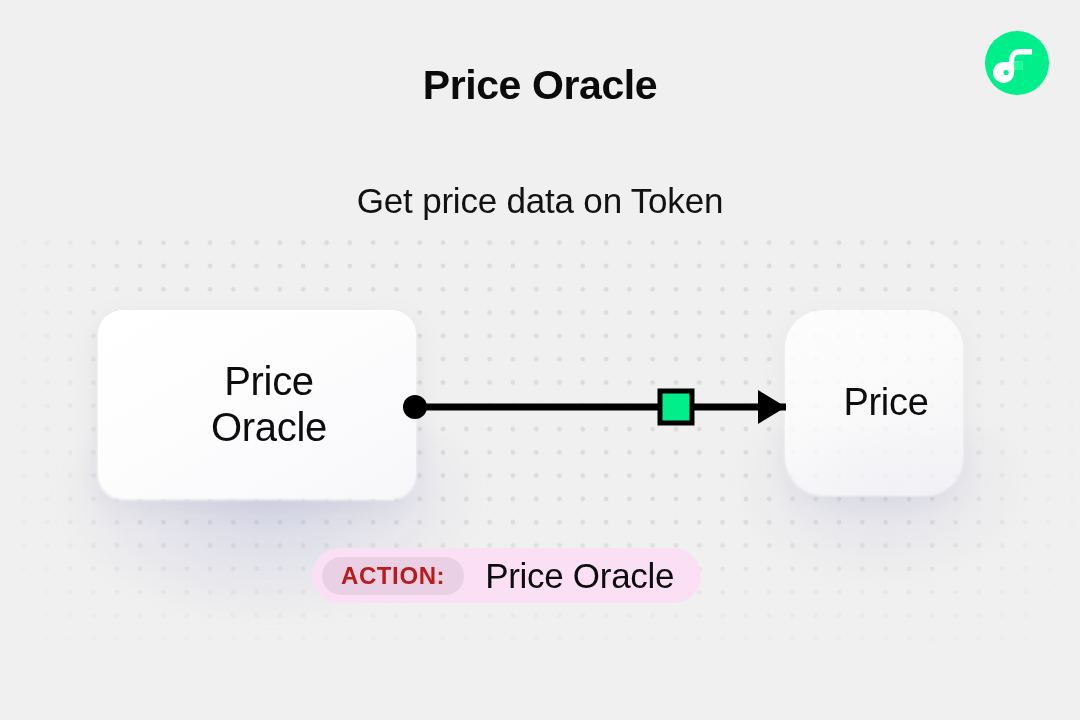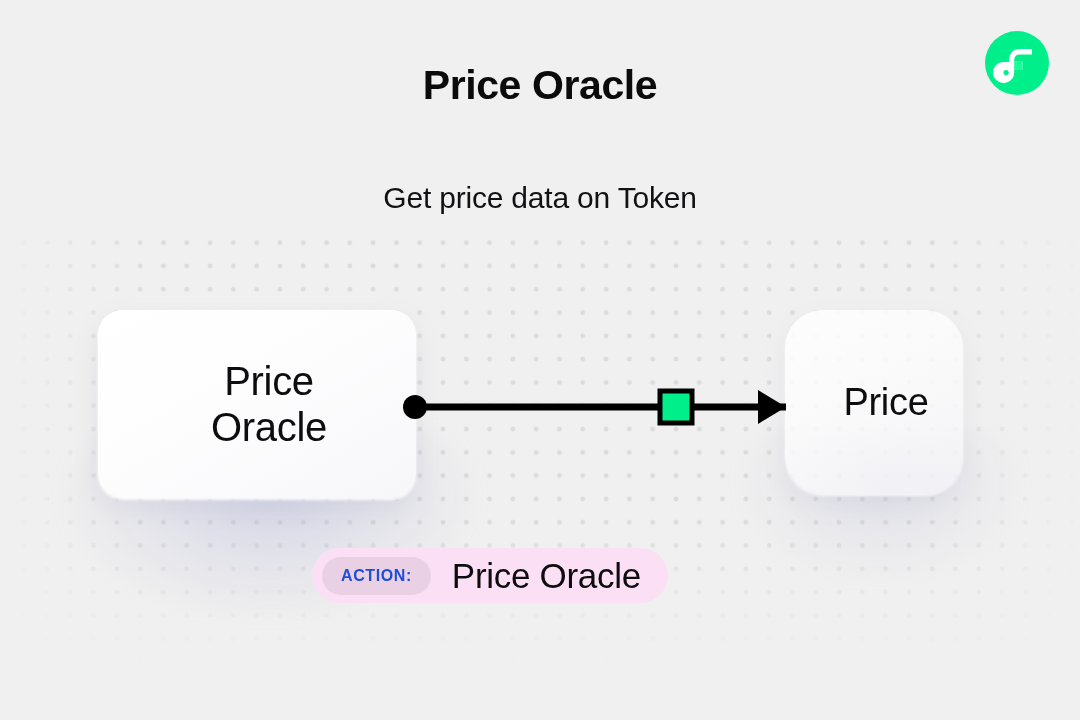--- a/index.html
+++ b/index.html
@@ -89,21 +89,21 @@
     letter-spacing: -0.4px;
     color: #0b0b0c;
   }
 
   #page-subtitle {
     position: absolute;
     left: 0;
     top: 181px;
     width: 1080px;
     text-align: center;
-    font-size: 30px;
+    font-size: 35px;
     font-weight: 400;
     letter-spacing: -0.2px;
     color: #121214;
   }
 
   
   .node {
     position: absolute;
     display: flex;
     align-items: center;
@@ -166,22 +166,22 @@
   }
 
   #action-badge-key {
     display: flex;
     align-items: center;
     justify-content: center;
     height: 38px;
     padding: 0 19px;
     border-radius: 19px;
     background: #ead0e4;
-    color: #1d4ed8;
-    font-size: 16px;
+    color: #b91c1c;
+    font-size: 24px;
     font-weight: bold;
     letter-spacing: 0.6px;
   }
 
   #action-badge-value {
     margin-left: 21px;
     font-size: 35px;
     font-weight: 400;
     letter-spacing: -0.3px;
     color: #0d0d0f;

